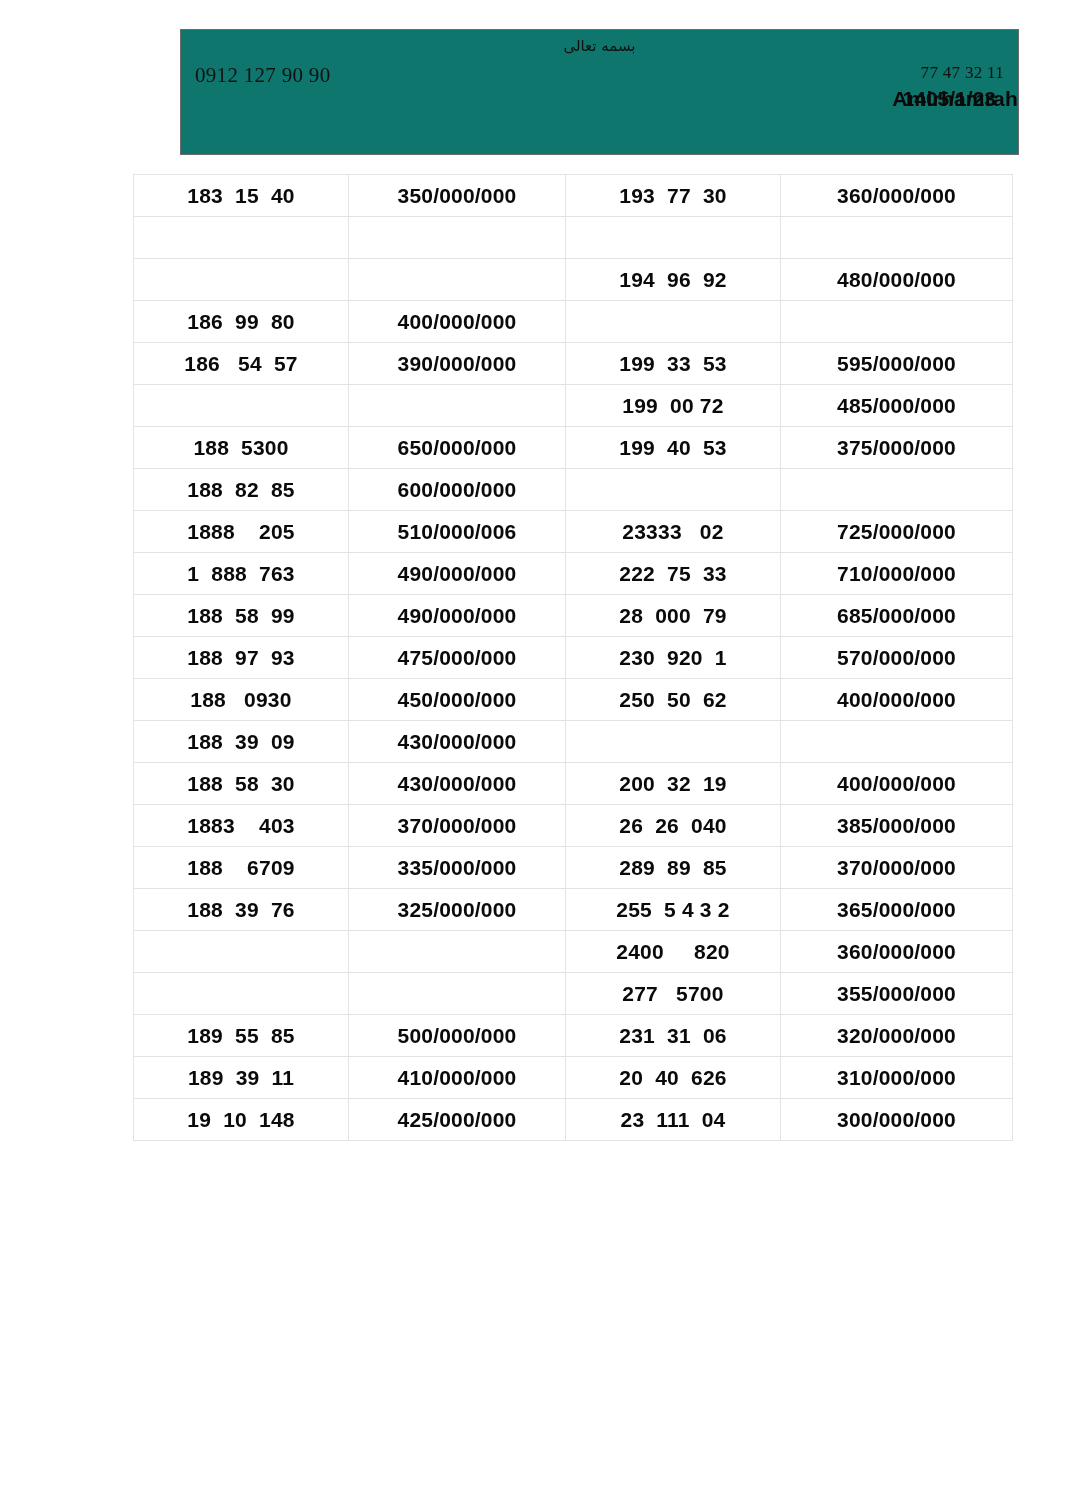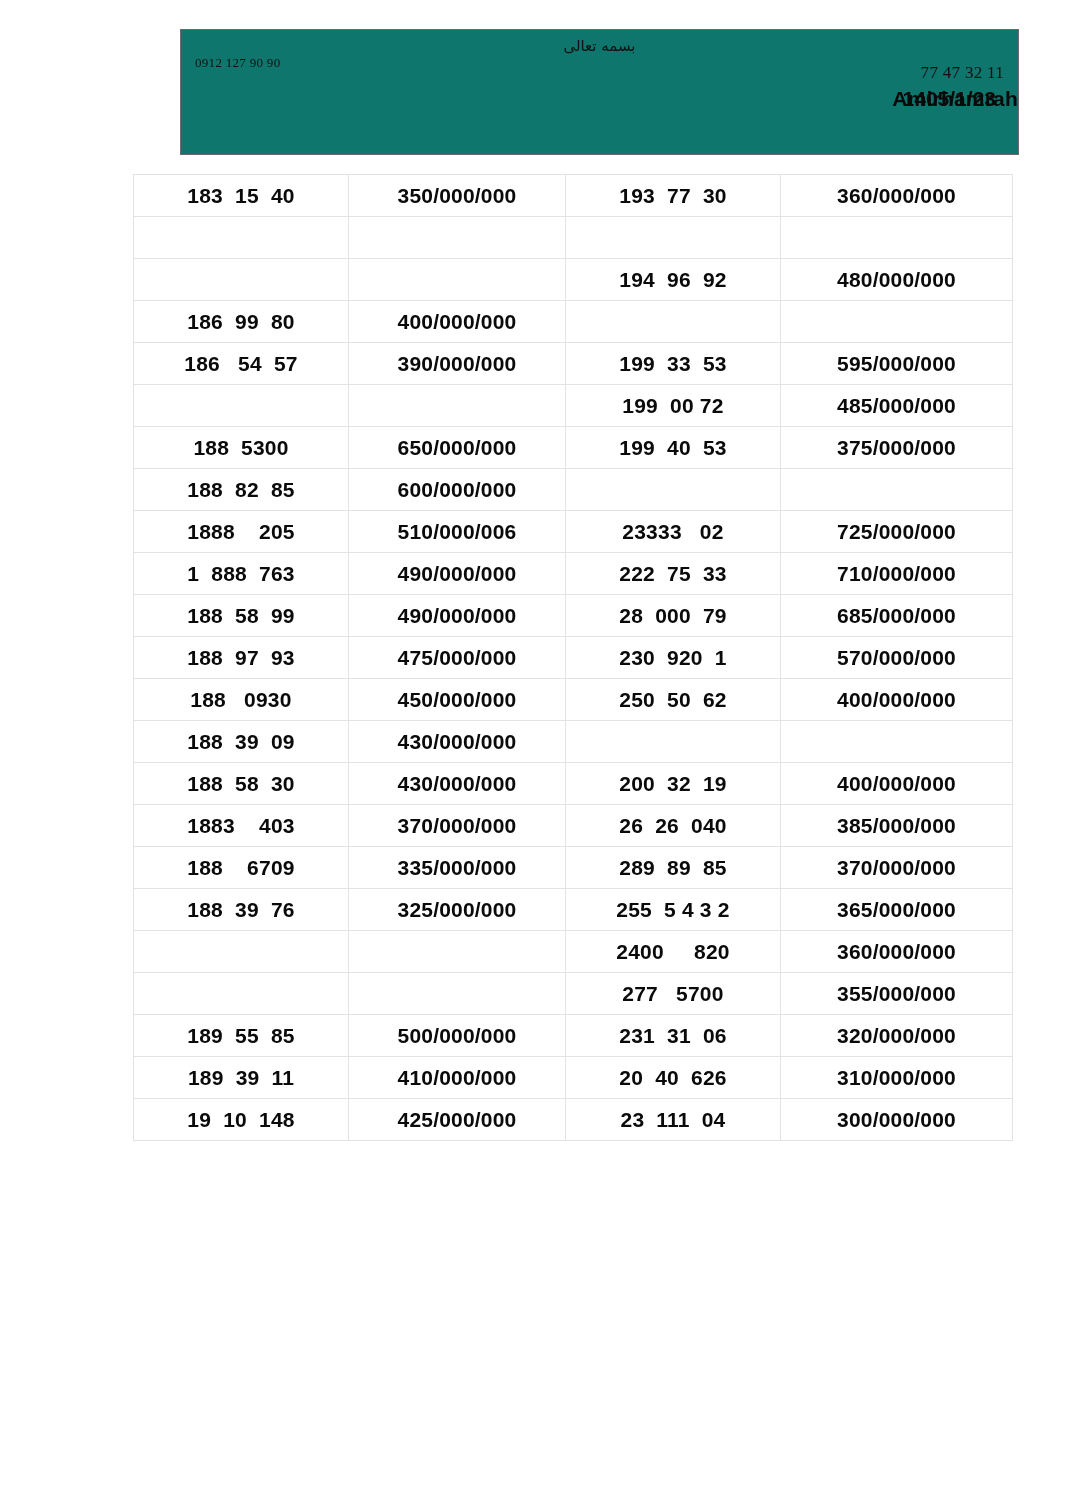--- a/index.html
+++ b/index.html
@@ -44,23 +44,23 @@
     font-family: "DejaVu Sans", sans-serif;
     font-size: 15px;
     color: #111111;
     direction: rtl;
     line-height: 1.2;
   }
 
   .hdr-phone-left {
     position: absolute;
     left: 14px;
-    top: 25px;
+    top: 33px;
     font-family: "Liberation Serif", serif;
-    font-size: 13px;
+    font-size: 21px;
     color: #111111;
     letter-spacing: 0.3px;
     white-space: nowrap;
   }
 
   .hdr-phone-right {
     position: absolute;
     right: 14px;
     top: 33px;
     font-family: "Liberation Serif", serif;

